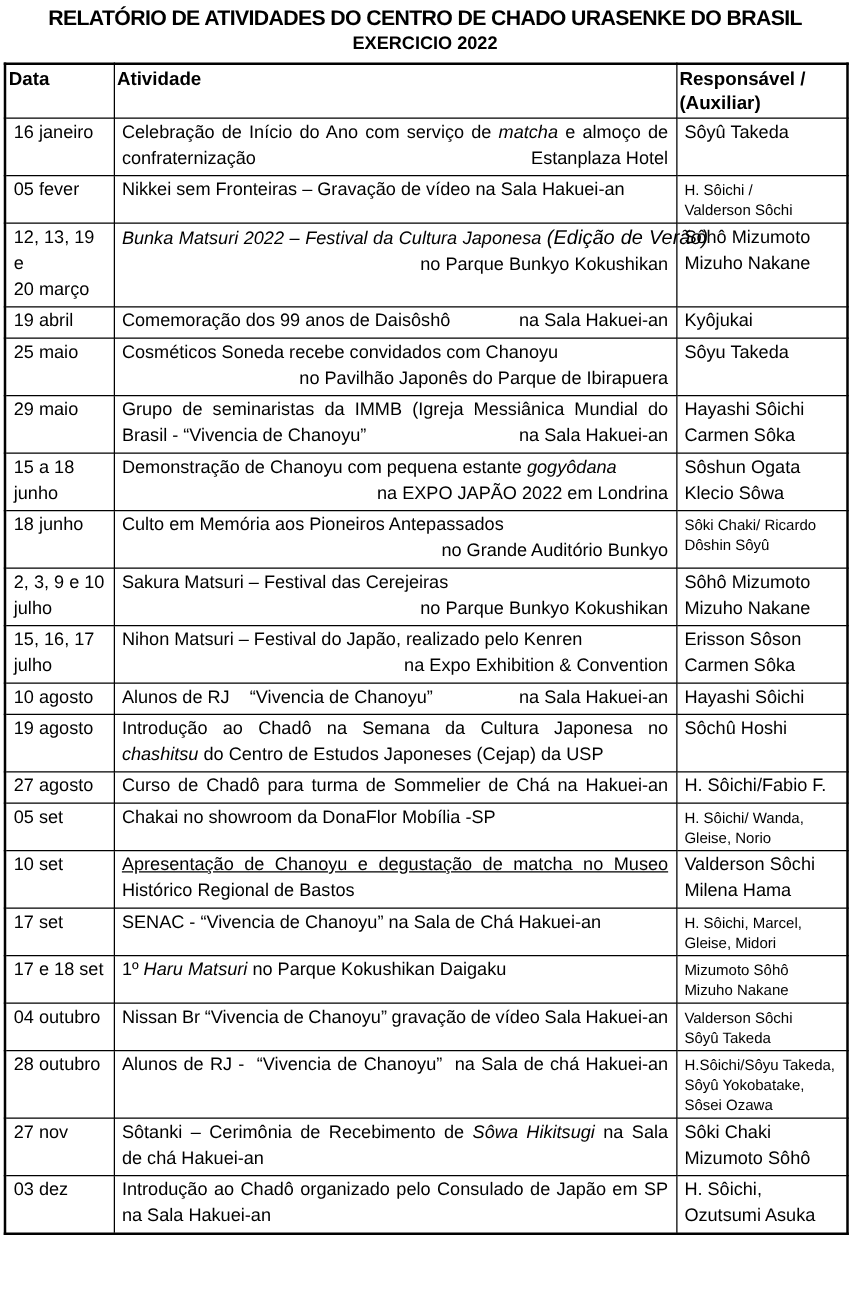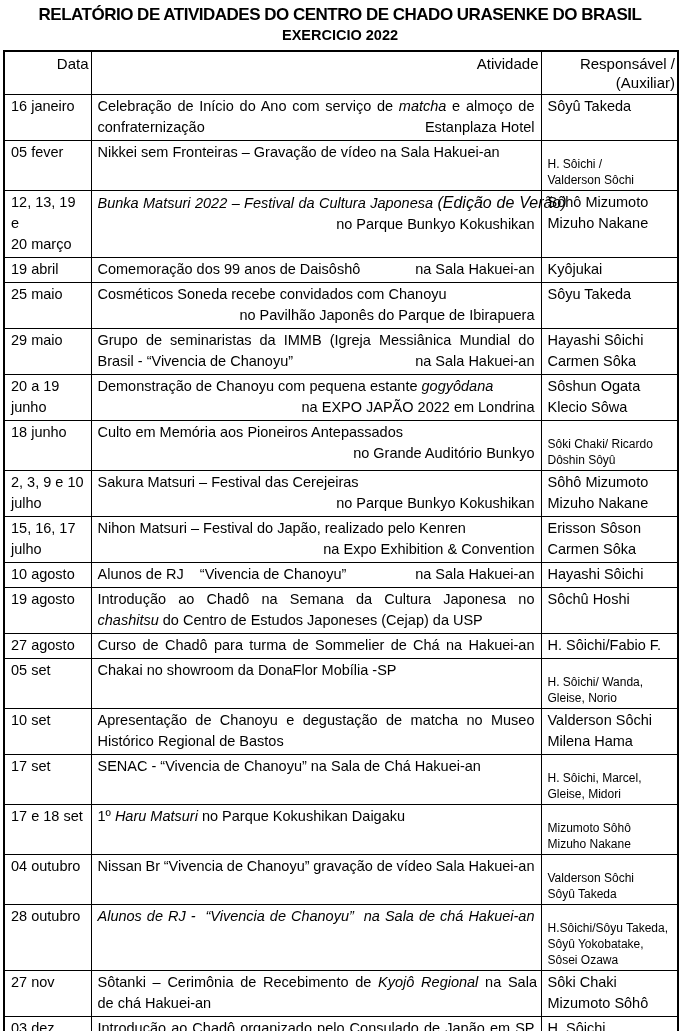--- a/index.html
+++ b/index.html
@@ -22,27 +22,27 @@
     border-collapse: collapse; table-layout: fixed;
     margin-left: 3px; width: 674px;
     border: 2px solid #000;
   }
   .tbl th, .tbl td {
     border: 1px solid #000;
     vertical-align: top;
     padding: 1px 6px 2px 6px;
   }
   .tbl th {
-    font-size: 15px; font-weight: normal; text-align: right;
+    font-size: 15px; font-weight: bold; text-align: left;
     line-height: 19px; white-space: pre-line; padding: 2px;
   }
   .tbl td { font-size: 14.5px; line-height: 21px; }
   td.c-date { white-space: pre-line; }
   td.c-resp { white-space: pre-line; }
-  td.c-resp.small { font-size: 12px; line-height: 16px; padding-top: 15px; }
+  td.c-resp.small { font-size: 12px; line-height: 16px; padding-top: 3px; }
   .line { text-align: left; }
   .line.al-r { text-align: right; }
   .line .jz { white-space: pre; }
   .line.split { display: flex; justify-content: space-between; }
   .line.split span { white-space: pre; }
   .line.al-l { white-space: pre-wrap; }
   i { font-style: italic; }
   i.sm { font-size: 16px; }
 </style>
 </head>
@@ -125,21 +125,21 @@
           <div class="line split">
             <span>Brasil - “Vivencia de Chanoyu”</span>
             <span>na Sala Hakuei-an</span>
           </div>
         </td>
     <td class="c-resp">Hayashi Sôichi
 Carmen Sôka</td>
   </tr>
 
   <tr>
-    <td class="c-date">20 a 19
+    <td class="c-date">15 a 18
 junho</td>
     <td class="c-act">
           <div class="line al-l">Demonstração de Chanoyu com pequena estante <i>gogyôdana</i></div>
           <div class="line al-r">na EXPO JAPÃO 2022 em Londrina</div>
         </td>
     <td class="c-resp">Sôshun Ogata
 Klecio Sôwa</td>
   </tr>
 
   <tr>
@@ -207,21 +207,21 @@
     <td class="c-act">
           <div class="line al-l">Chakai no showroom da DonaFlor Mobília -SP</div>
         </td>
     <td class="c-resp small">H. Sôichi/ Wanda,
 Gleise, Norio</td>
   </tr>
 
   <tr>
     <td class="c-date">10 set</td>
     <td class="c-act">
-          <div class="line al-j" style="word-spacing: 4.34375px;"><span class="jz">Apresentação de Chanoyu e degustação de matcha no Museo</span></div>
+          <div class="line al-j" style="word-spacing: 4.34375px; text-decoration: underline;"><span class="jz">Apresentação de Chanoyu e degustação de matcha no Museo</span></div>
           <div class="line al-l">Histórico Regional de Bastos</div>
         </td>
     <td class="c-resp">Valderson Sôchi
 Milena Hama</td>
   </tr>
 
   <tr>
     <td class="c-date">17 set</td>
     <td class="c-act">
           <div class="line al-l">SENAC - “Vivencia de Chanoyu” na Sala de Chá Hakuei-an</div>
@@ -245,31 +245,31 @@
           <div class="line al-j" style="word-spacing: -0.314236px;"><span class="jz">Nissan Br “Vivencia de Chanoyu” gravação de vídeo Sala Hakuei-an</span></div>
         </td>
     <td class="c-resp small">Valderson Sôchi
 Sôyû Takeda</td>
   </tr>
 
 
   <tr>
     <td class="c-date">28 outubro</td>
     <td class="c-act">
-          <div class="line al-j" style="word-spacing: 0.960337px; font-style: italic;"><span class="jz">Alunos de RJ -  “Vivencia de Chanoyu”  na Sala de chá Hakuei-an</span></div>
+          <div class="line al-j" style="word-spacing: 0.960337px;"><span class="jz">Alunos de RJ -  “Vivencia de Chanoyu”  na Sala de chá Hakuei-an</span></div>
         </td>
     <td class="c-resp small">H.Sôichi/Sôyu Takeda,
 Sôyû Yokobatake,
 Sôsei Ozawa</td>
   </tr>
 
   <tr>
     <td class="c-date">27 nov</td>
     <td class="c-act">
-          <div class="line al-j" style="word-spacing: 2.70139px;"><span class="jz">Sôtanki – Cerimônia de Recebimento de <i>Kyojô Regional</i> na Sala</span></div>
+          <div class="line al-j" style="word-spacing: 2.70139px;"><span class="jz">Sôtanki – Cerimônia de Recebimento de <i>Sôwa Hikitsugi</i> na Sala</span></div>
           <div class="line al-l">de chá Hakuei-an</div>
         </td>
     <td class="c-resp">Sôki Chaki
 Mizumoto Sôhô</td>
   </tr>
 
   <tr>
     <td class="c-date">03 dez</td>
     <td class="c-act">
           <div class="line al-j" style="word-spacing: 1.08333px;"><span class="jz">Introdução ao Chadô organizado pelo Consulado de Japão em SP</span></div>

